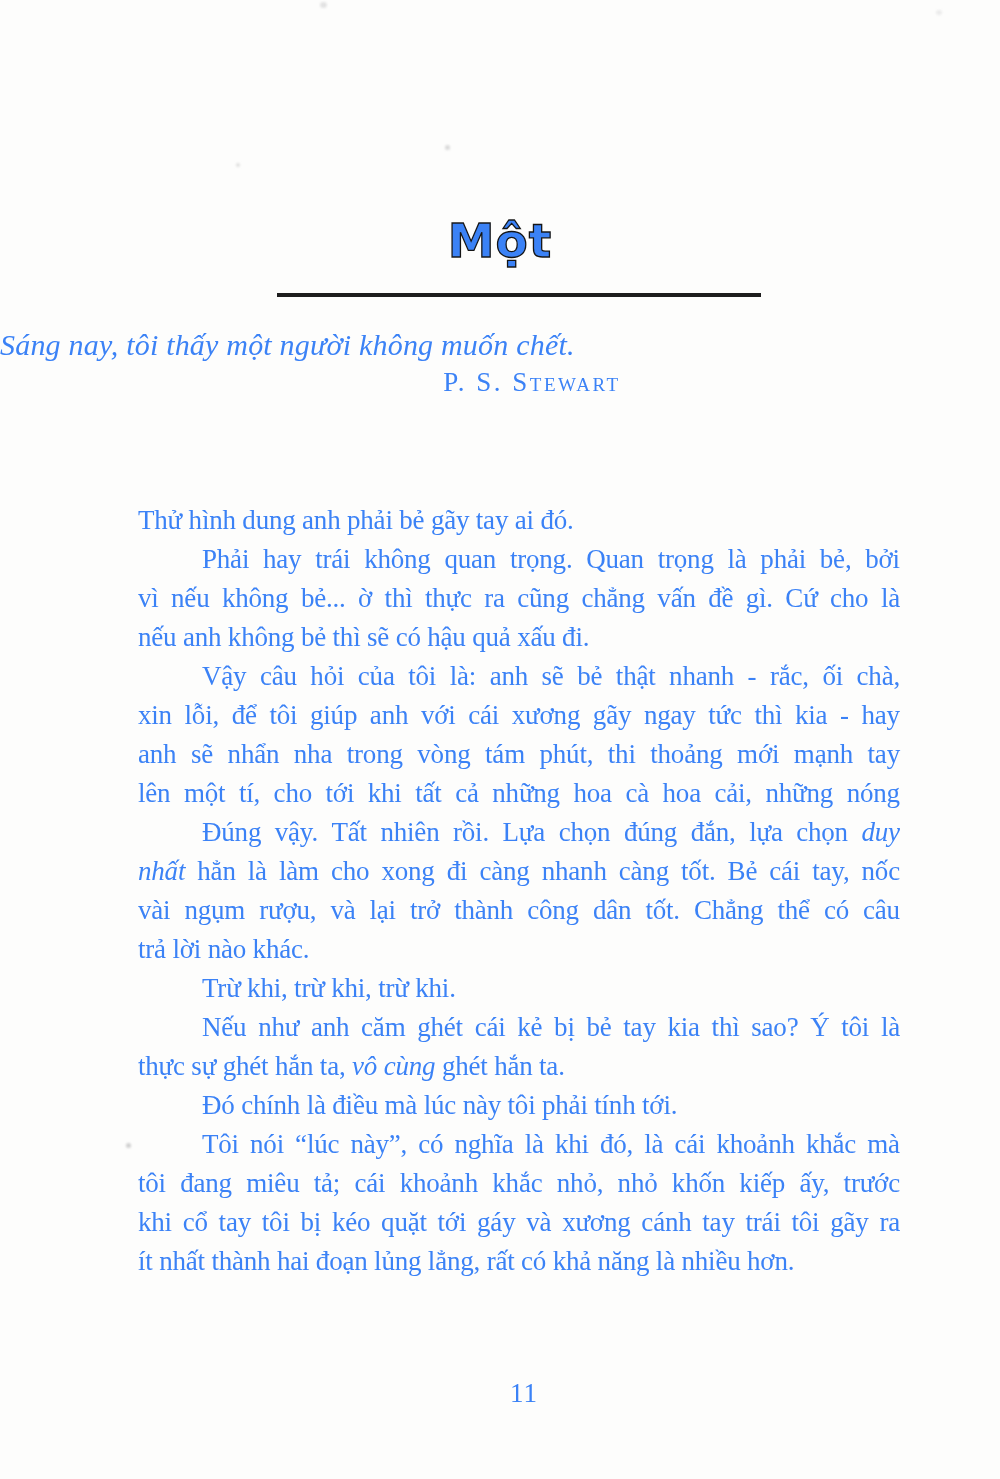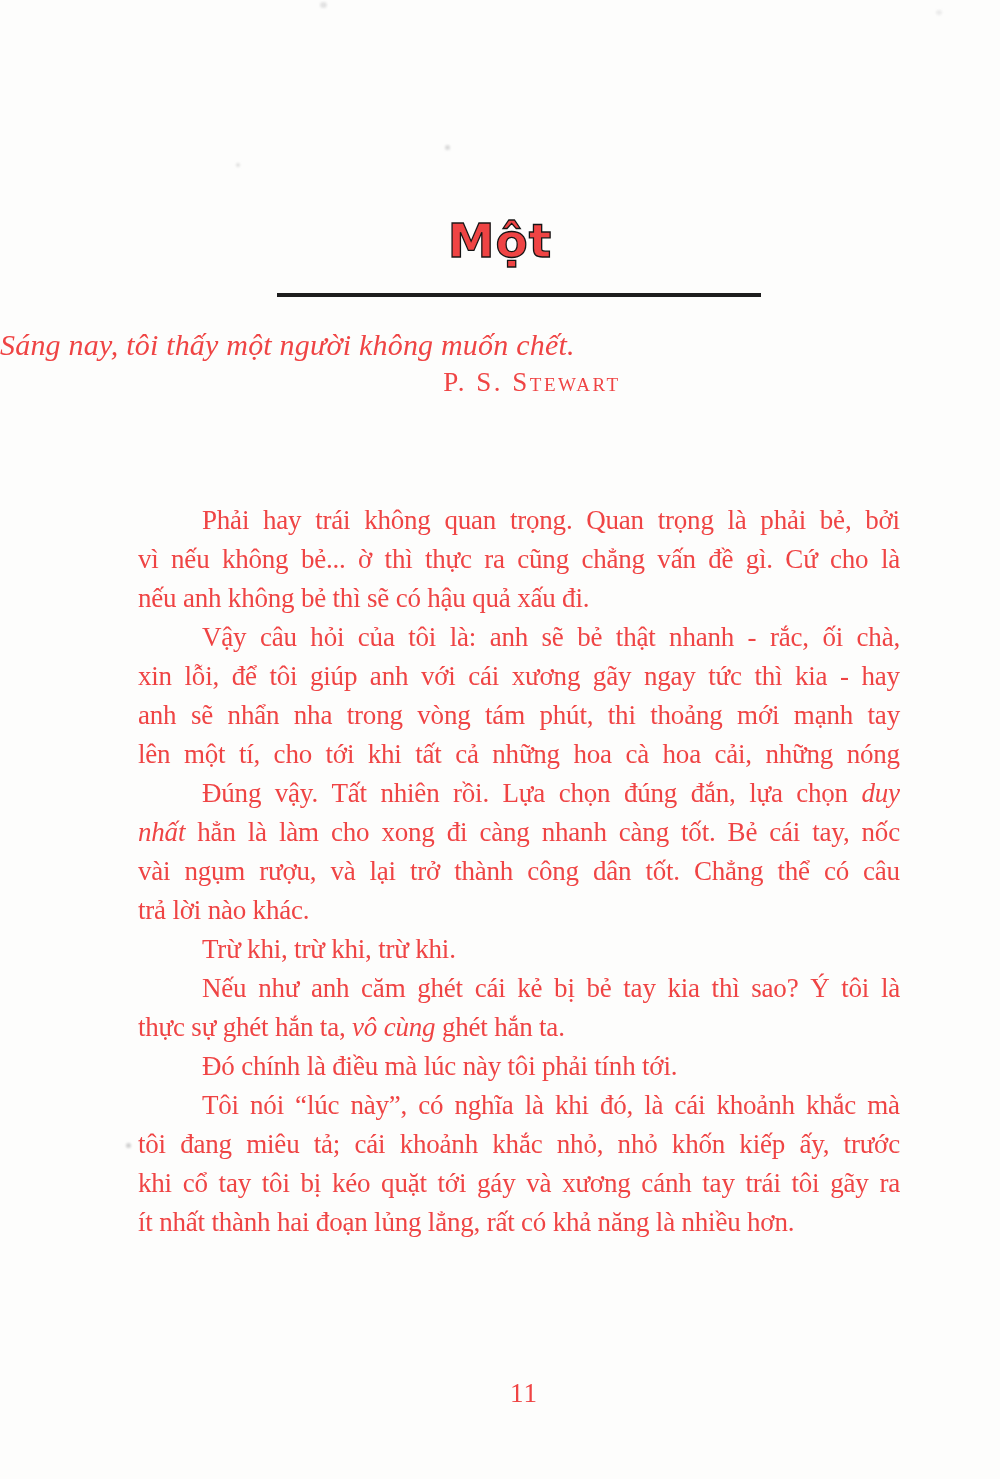--- a/index.html
+++ b/index.html
@@ -88,34 +88,35 @@
     width: 100%;
     text-align: center;
     font-size: 27px;
     letter-spacing: 1px;
     padding-left: 24px;
   }
 </style>
 </head>
 <body>
 
-<div class="page" style="background: rgb(253, 253, 252); color: #ef4444;">
+<div class="page" style="background: rgb(253, 253, 252); color: #3b82f6;">
   <div class="speck s1"></div>
   <div class="speck s2"></div>
   <div class="speck s3"></div>
   <div class="speck s4"></div>
   <div class="speck s5"></div>
 
   <h1 class="title">Một</h1>
   <div class="rule"></div>
 
   <div class="epigraph">Sáng nay, tôi thấy một người không muốn chết.</div>
   <div class="attribution">P. S. Stewart</div>
 
   <div class="body">
+      <div class="line"><span>Thử hình dung anh phải bẻ gãy tay ai đó.</span></div>
       <div class="line just ind">
         <span>Phải</span>
         <span>hay</span>
         <span>trái</span>
         <span>không</span>
         <span>quan</span>
         <span>trọng.</span>
         <span>Quan</span>
         <span>trọng</span>
         <span>là</span>

